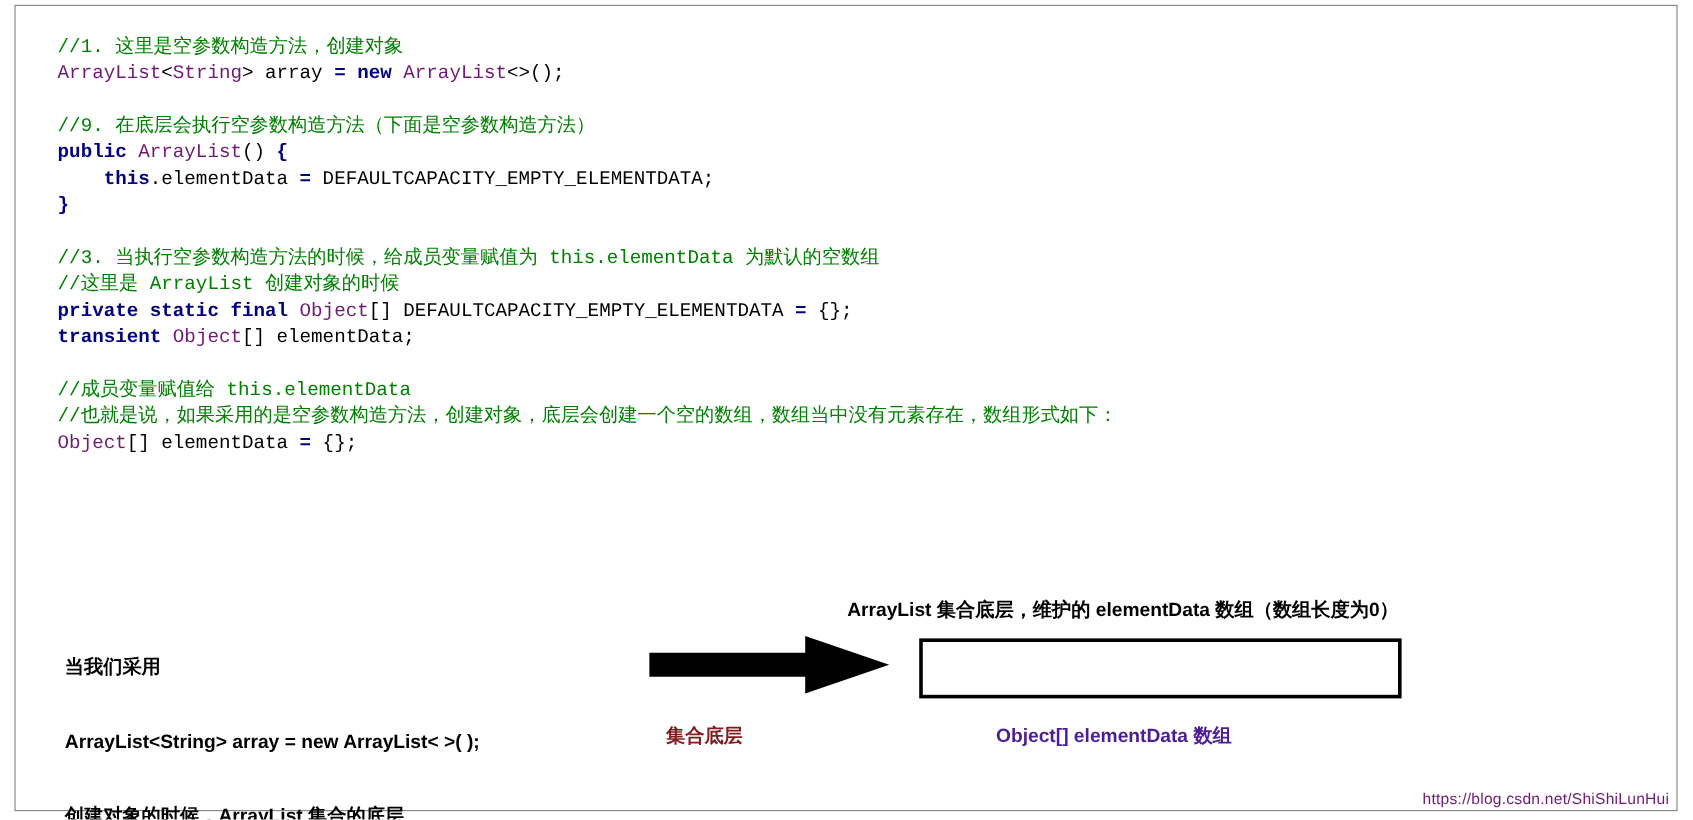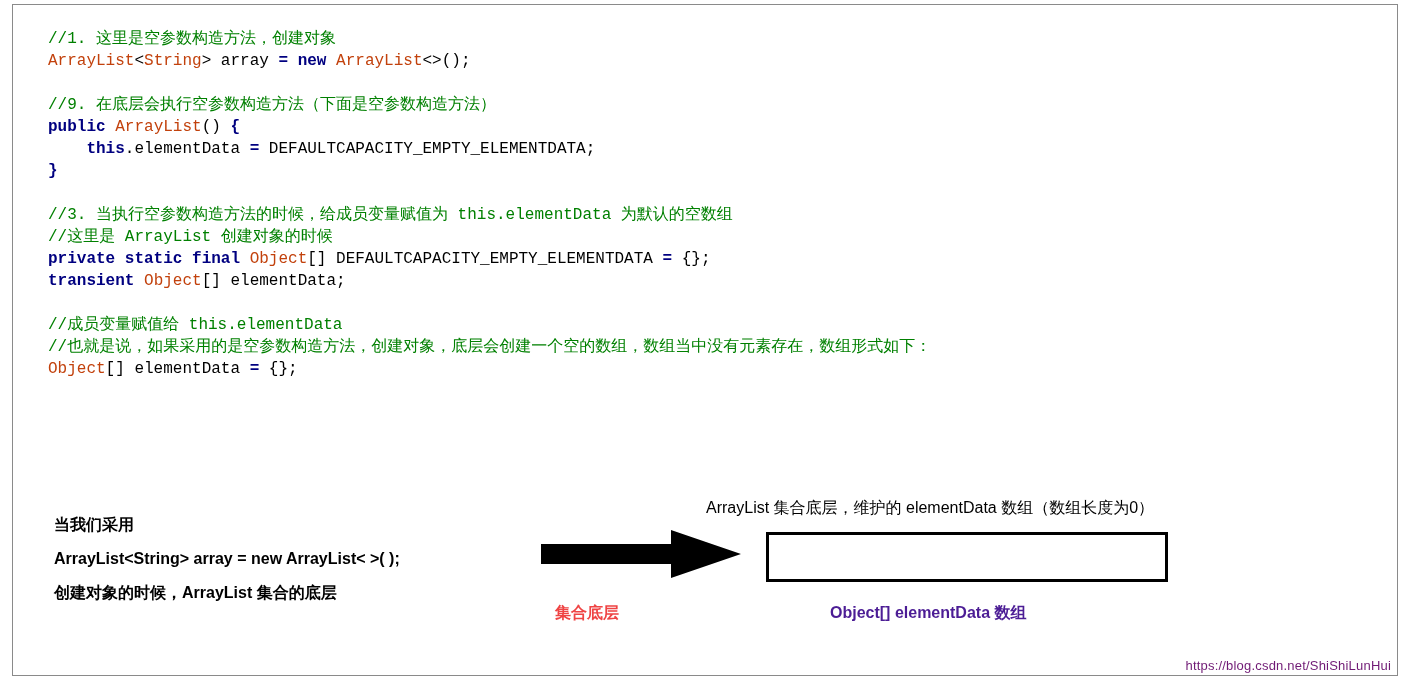--- a/index.html
+++ b/index.html
@@ -21,59 +21,59 @@
   .code-block {
     position: absolute;
     left: 48px;
     top: 28px;
     font-family: Consolas, "Courier New", monospace;
     font-size: 16px;
     line-height: 22px;
     white-space: pre;
   }
   .c-comment { color: #008000; text-align: right; }
-  .c-type    { color: #c2410c; }
+  .c-type    { color: #701a75; }
   .c-keyword { color: #000080; font-weight: bold; }
   .c-plain   { color: #000000; }
 
   .diagram {
     position: absolute;
     left: 48px;
     top: 480px;
     width: 1310px;
     height: 180px;
   }
   .diag-left {
     position: absolute;
     left: 6px;
     top: 30px;
     font-weight: 700;
     font-size: 16px;
     line-height: 30px;
     color: #000;
   }
-  .diag-left .row { margin-bottom: 4px; }
+  .diag-left .row { margin-bottom: 4px; margin-top: 32px; }
   .arrow {
     position: absolute;
     left: 493px;
     top: 44px;
   }
   .arrow-label {
     position: absolute;
     left: 507px;
     top: 123px;
     font-weight: 700;
     font-size: 16px;
-    color: #ef4444;
+    color: #7f1d1d;
   }
   .diag-right-title {
     position: absolute;
     left: 658px;
     top: 18px;
-    font-weight: 400;
+    font-weight: 700;
     font-size: 16px;
     color: #000;
   }
   .empty-box {
     position: absolute;
     left: 718px;
     top: 52px;
     width: 402px;
     height: 50px;
     border: 3px solid #000;

